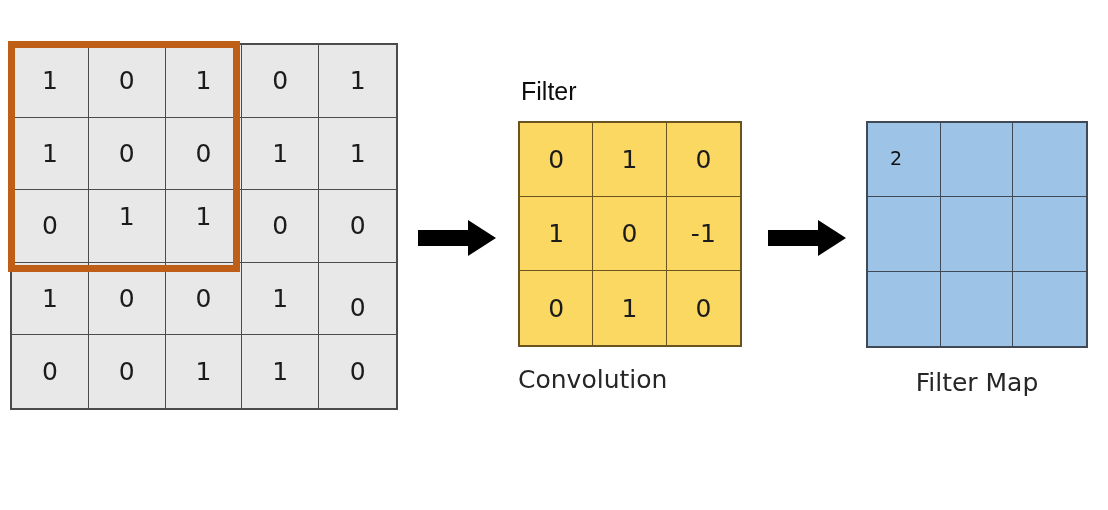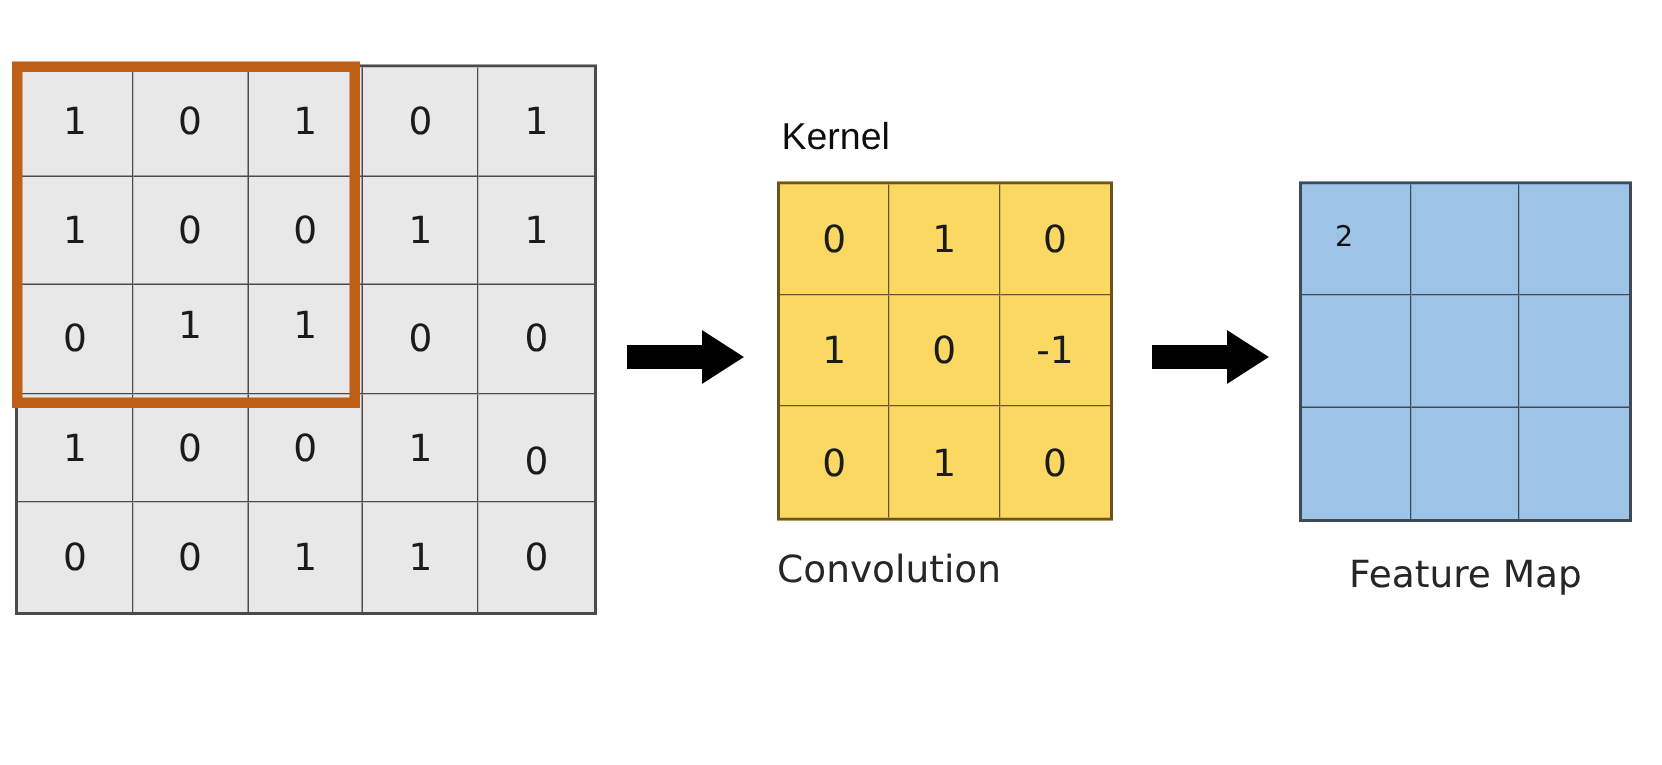--- a/index.html
+++ b/index.html
@@ -244,21 +244,20 @@
     <div class="cell row-last">
       <span class="v">1</span>
     </div>
     <div class="cell col-last row-last">
       <span class="v">0</span>
     </div>
   </div>
 <div id="selection-window"></div>
 
 <div class="label" id="kernel-title">
-  <div>Kernel</div>
   <div>Filter</div>
   <div>Feature Detector</div>
 </div>
 <div class="grid" id="kernel-matrix">
     <div class="cell">
       <span class="v">0</span>
     </div>
     <div class="cell">
       <span class="v">1</span>
     </div>
@@ -324,13 +323,13 @@
   <svg width="78" height="42" viewBox="0 0 78 42" xmlns="http://www.w3.org/2000/svg">
     <path d="M0 13 L50 13 L50 3 L78 21 L50 39 L50 29 L0 29 Z" fill="#000000"></path>
   </svg>
 </div>
 
 <div class="label" id="input-caption">
   <div>Input Image</div>
   
 </div>
 <div class="label" id="convolution-caption">Convolution</div>
-<div class="label" id="feature-map-caption">Feature Map</div>
+<div class="label" id="feature-map-caption">Filter Map</div>
 
 </body></html>

